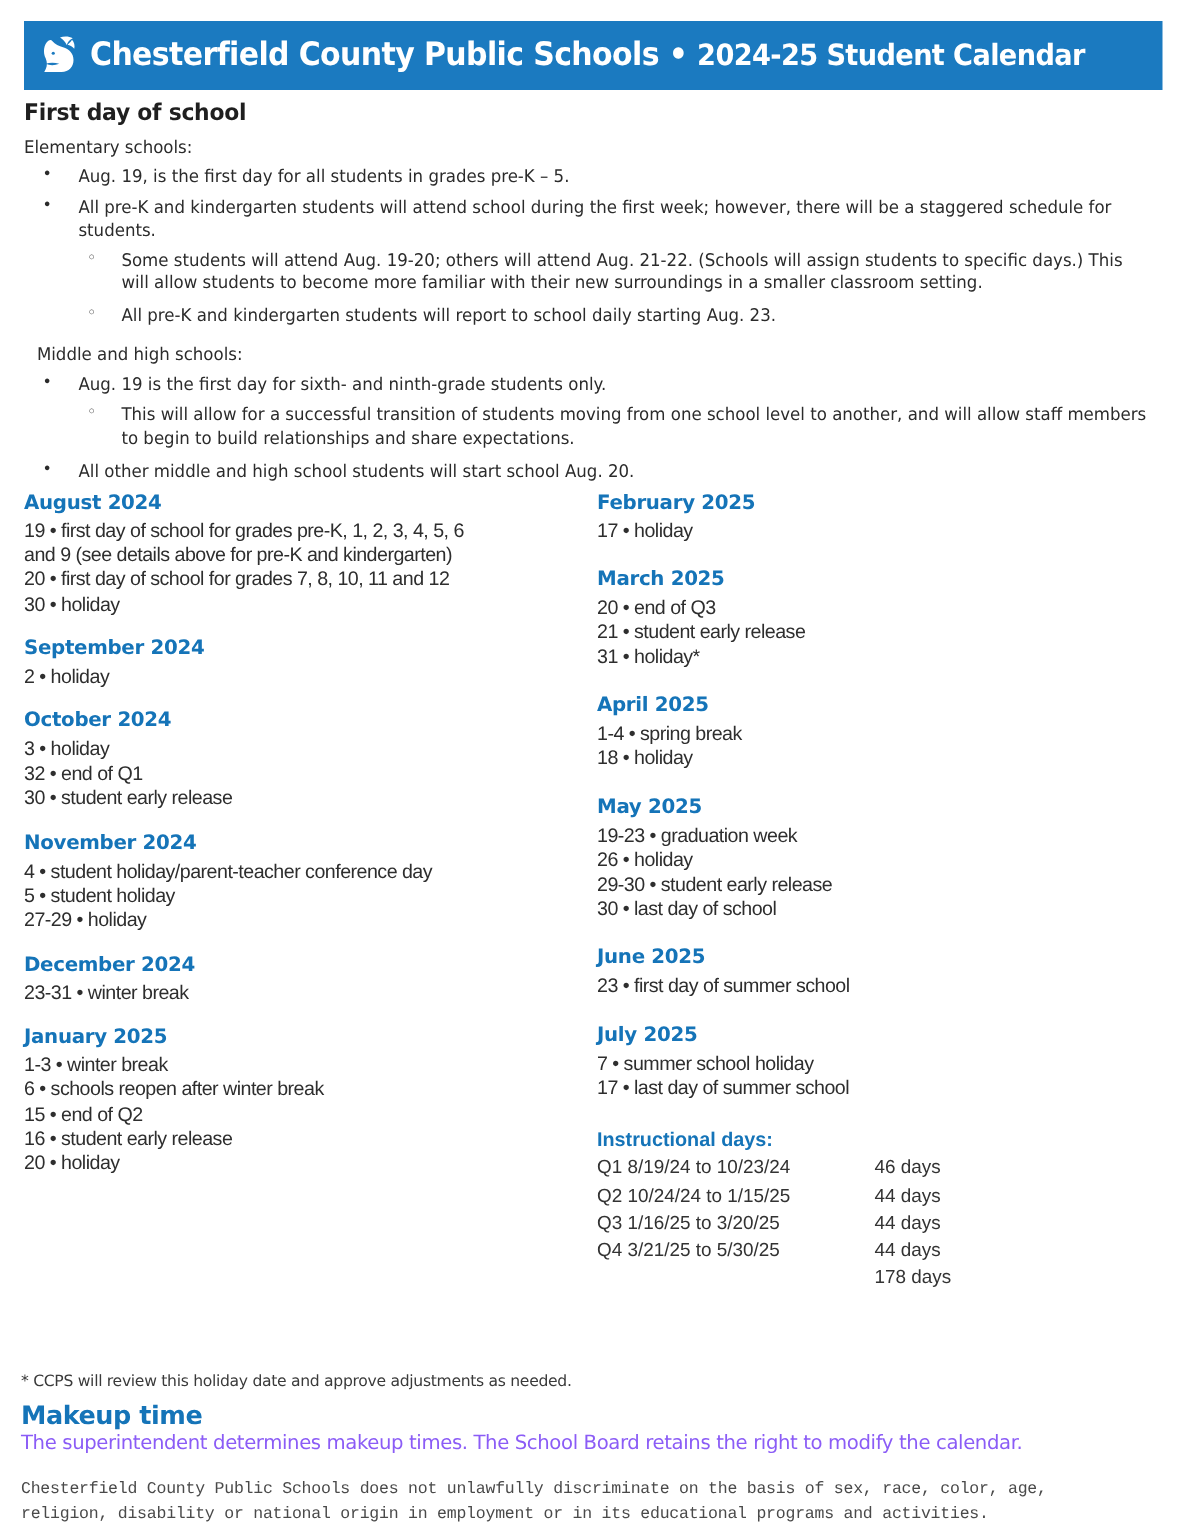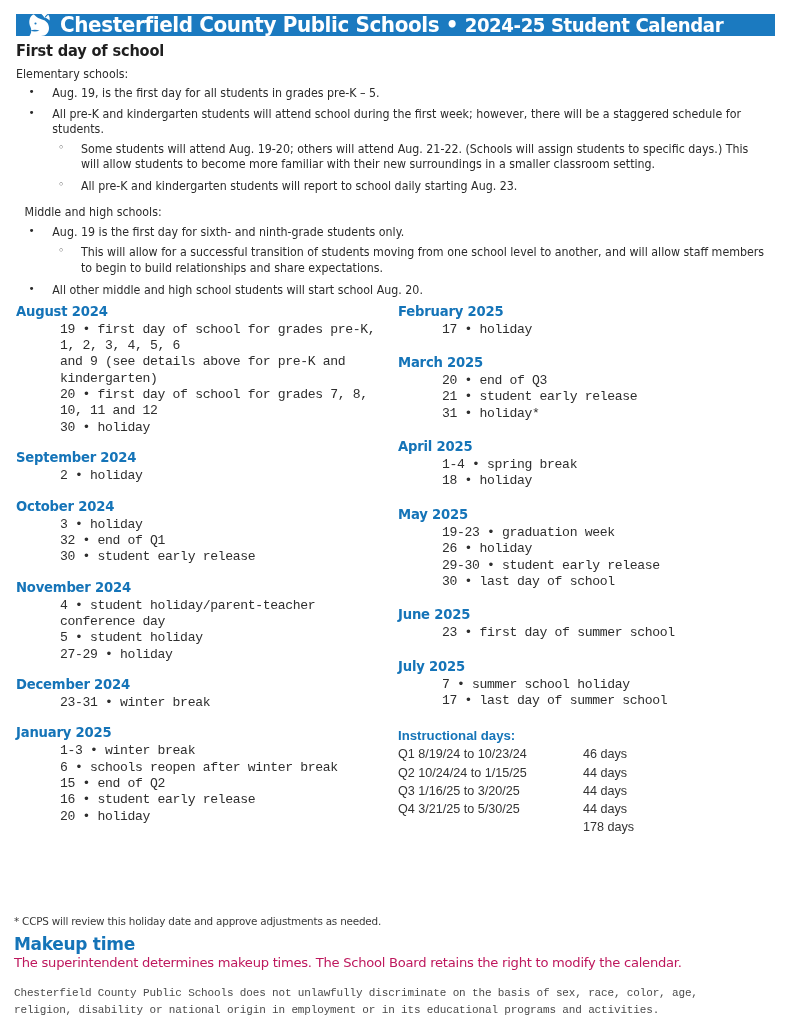--- a/index.html
+++ b/index.html
@@ -20,21 +20,21 @@
     position: relative;
     width: 791px;
     height: 1024px;
     box-sizing: border-box;
     padding: 14px 16px 0 16px;
   }
 
   
   .header-bar {
     background: #1b7ac0;
-    height: 22px;
+    height: 46px;
     display: flex;
     align-items: center;
     padding: 0 8px 0 10px;
     box-sizing: border-box;
     margin-bottom: 6px;
   }
   .logo {
     width: 26px;
     height: 30px;
     flex: 0 0 26px;
@@ -143,26 +143,25 @@
   .month-block:last-child { margin-bottom: 0; }
   .month-name {
     font-family: "DejaVu Sans", sans-serif;
     font-size: 13.2px;
     font-weight: bold;
     color: #1574b8;
     margin-bottom: 3px;
     letter-spacing: -0.2px;
   }
   .month-lines {
-    font-family: Liberation Mono, monospace;
+    font-family: Liberation Sans, sans-serif;
     font-size: 13.1px;
     line-height: 1.25;
     color: #2e2e2e;
     letter-spacing: -0.35px;
-    margin-left: 44px;
   }
   .month-lines div { white-space: pre-wrap; }
 
   
   .col-right .month-block { margin-bottom: 17px; }
   .col-right .month-block.tight { margin-bottom: 13px; }
 
   
   .instructional {
     margin-top: 19px;
@@ -195,21 +194,21 @@
     font-family: "DejaVu Sans", sans-serif;
     font-size: 17px;
     font-weight: bold;
     color: #1574b8;
     margin: 7px 0 1px 0;
     letter-spacing: -0.3px;
   }
   .makeup-text {
     font-family: "DejaVu Sans", sans-serif;
     font-size: 13.1px;
-    color: #be185d;
+    color: #8b5cf6;
     letter-spacing: -0.25px;
     line-height: 1.25;
   }
   .nondiscrim {
     font-family: Liberation Mono, monospace;
     font-size: 11px;
     color: #4a4a4a;
     line-height: 1.5;
     margin-top: 14px;
     letter-spacing: -0.15px;

